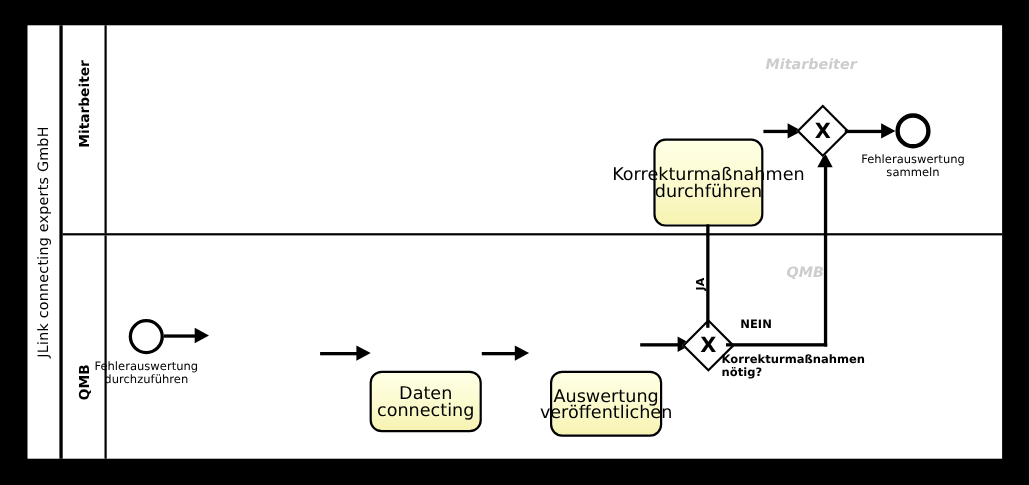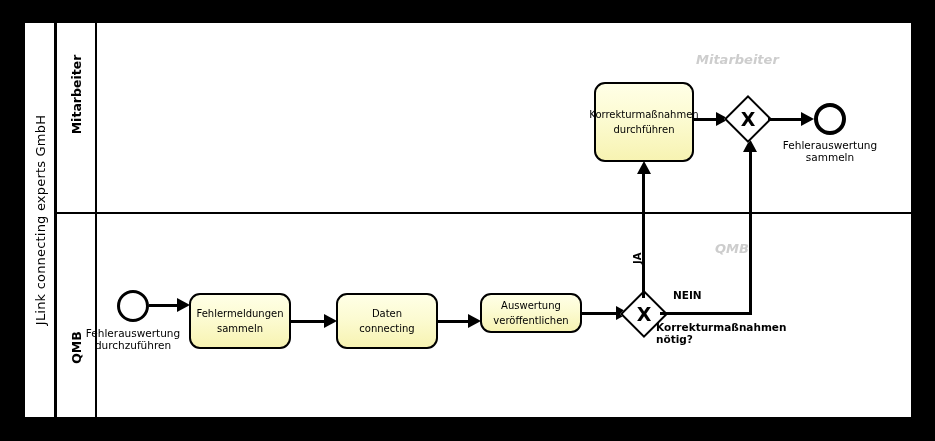--- a/index.html
+++ b/index.html
@@ -158,28 +158,29 @@
   .task {
     position: absolute;
     box-sizing: border-box;
     border: 2px solid #000000;
     border-radius: 11px;
     background: linear-gradient(to bottom, #ffffe6 0%, #fcfbd2 45%, #f7f3b2 100%);
     display: flex;
     align-items: center;
     justify-content: center;
     text-align: center;
-    font-size: 10px;
+    font-size: 16px;
     line-height: 15px;
     color: #000000;
     padding: 2px 5px;
+    margin-top: 44px;
   }
   .task-fehlermeldungen { left: 189px; top: 293px; width: 102px; height: 56px; }
   .task-daten          { left: 336px; top: 293px; width: 102px; height: 56px; }
-  .task-auswertung     { left: 480px; top: 293px; width: 102px; height: 40px; }
+  .task-auswertung     { left: 500px; top: 293px; width: 102px; height: 60px; }
   .task-korrektur      { left: 594px; top: 82px;  width: 100px; height: 80px; }
 
   
   .gateway {
     position: absolute;
     width: 34px;
     height: 34px;
     background: #ffffff;
     border: 2px solid #000000;
     box-sizing: border-box;
@@ -277,21 +278,20 @@
 
     <div class="event event-start"></div>
     <div class="event-label lbl-start">
       <div>Fehlerauswertung</div>
       <div>durchzuführen</div>
     </div>
 
     <div class="ln ln-h" style="left:149px; top:304px; width:30px;"></div>
     <div class="ar ar-r" style="left:177px; top:298px;"></div>
 
-    <div class="task task-fehlermeldungen">Fehlermeldungen sammeln</div>
 
     <div class="ln ln-h" style="left:291px; top:320px; width:34px;"></div>
     <div class="ar ar-r" style="left:324px; top:314px;"></div>
 
     <div class="task task-daten">Daten connecting</div>
 
     <div class="ln ln-h" style="left:438px; top:320px; width:32px;"></div>
     <div class="ar ar-r" style="left:468px; top:314px;"></div>
 
     <div class="task task-auswertung">Auswertung veröffentlichen</div>

